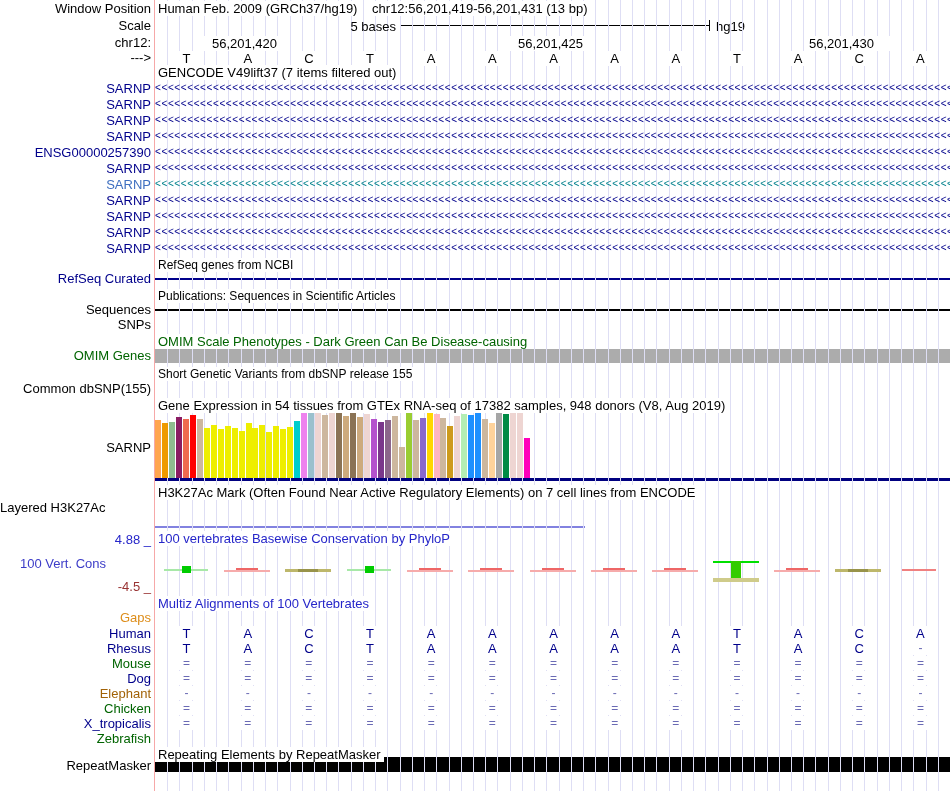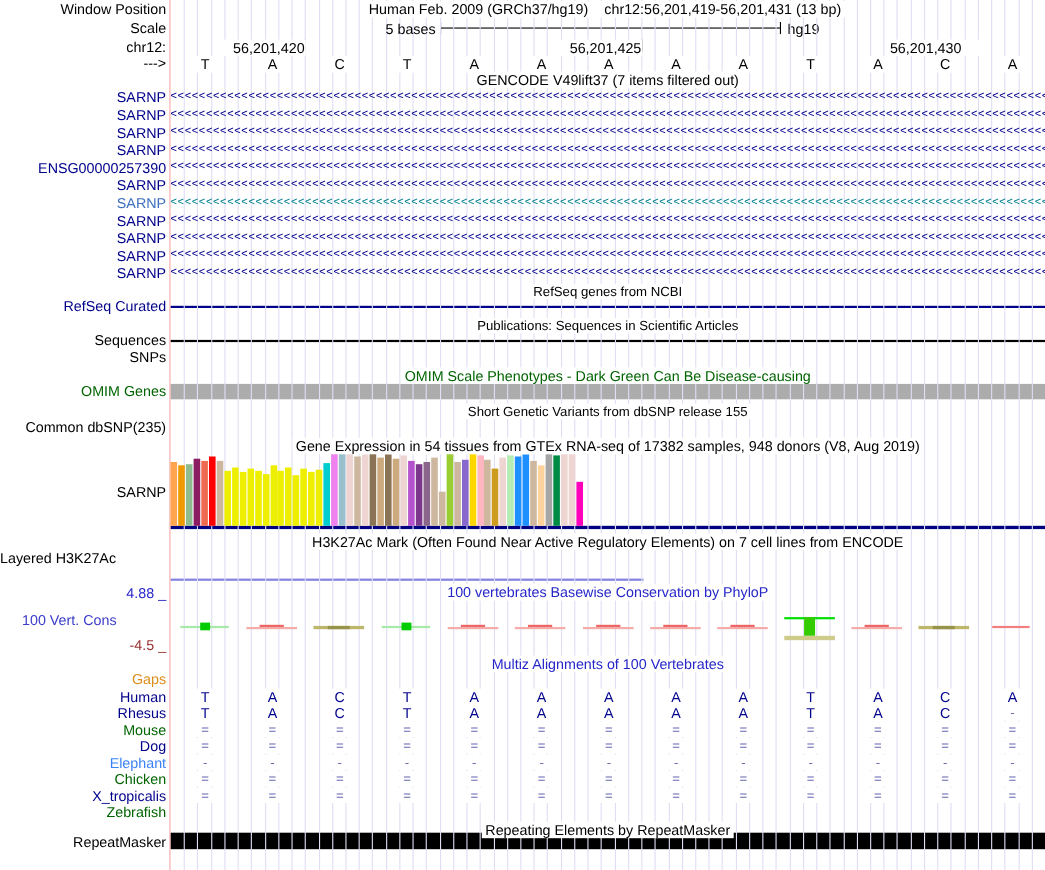--- a/index.html
+++ b/index.html
@@ -1,20 +1,20 @@
 <!DOCTYPE html>
 <html><head>
 <meta charset="utf-8">
 <style>
   html,body{margin:0;padding:0;background:#fff;}
   #root{position:relative;width:950px;height:791px;background:#fff;overflow:hidden;
         font-family:"Liberation Sans",sans-serif;font-size:13px;color:#000;}
   .abs{position:absolute;}
   .lbl{position:absolute;left:0;width:151px;text-align:right;height:14px;line-height:14px;white-space:nowrap;}
-  .ctitle{position:absolute;left:155px;width:795px;text-align:center;height:14px;line-height:14px;}
+  .ctitle{position:absolute;left:155px;width:795px;height:14px;line-height:14px;}
   .ctitle span{background:#fff;padding:0 3px;}
   .sm{font-size:12px;}
   .wbg{background:#fff;padding:0 1px;}
 </style>
 </head>
 <body>
 
 <div id="root">
 
   <div class="lbl" style="top: 2px; z-index: 3;">Window Position</div>
@@ -50,21 +50,21 @@
   <div class="lbl" style="top: 303px; z-index: 3;">Sequences</div>
   <div class="abs" style="top:309px;left:155px;width:795px;height:2px;background:#000"></div>
 
   <div class="lbl" style="top: 318px; z-index: 3;">SNPs</div>
 
   <div class="ctitle" style="top: 335px; color: rgb(0, 100, 0); z-index: 3;"><span>OMIM Scale Phenotypes - Dark Green Can Be Disease-causing</span></div>
   <div class="lbl" style="top: 349px; color: rgb(0, 100, 0); z-index: 3;">OMIM Genes</div>
   <div class="abs" style="top:349px;left:155px;width:795px;height:14px;background:#ACACAC"></div>
 
   <div class="ctitle sm" style="top: 367px; z-index: 3;"><span>Short Genetic Variants from dbSNP release 155</span></div>
-  <div class="lbl" style="top: 382px; z-index: 3;">Common dbSNP(235)</div>
+  <div class="lbl" style="top: 382px; z-index: 3;">Common dbSNP(155)</div>
 
   <div class="ctitle" style="top: 399px; z-index: 3;"><span>Gene Expression in 54 tissues from GTEx RNA-seq of 17382 samples, 948 donors (V8, Aug 2019)</span></div>
   <div class="lbl" style="top: 441px; z-index: 3;">SARNP</div>
   <div class="abs" style="top:478px;left:155px;width:795px;height:3px;background:#000080"></div>
 
   <div class="ctitle" style="top: 486px; z-index: 3;"><span>H3K27Ac Mark (Often Found Near Active Regulatory Elements) on 7 cell lines from ENCODE</span></div>
   <div class="abs" style="top:500px;left:0;width:122px;">Layered H3K27Ac</div>
   <div class="abs" style="top:526px;left:155px;width:430px;height:2px;background:#8282E0"></div>
 
   <div class="abs" style="top:532px;left:0;width:151px;text-align:right;color:#2626C9">4.88 _</div>
@@ -308,21 +308,21 @@
     <div class="abs wbg" style="left: 361.038px; top: 671px; width: 16px; text-align: center; color: rgb(106, 106, 180); font-size: 12px; z-index: 3;">=</div>
     <div class="abs wbg" style="left: 422.192px; top: 671px; width: 16px; text-align: center; color: rgb(106, 106, 180); font-size: 12px; z-index: 3;">=</div>
     <div class="abs wbg" style="left: 483.346px; top: 671px; width: 16px; text-align: center; color: rgb(106, 106, 180); font-size: 12px; z-index: 3;">=</div>
     <div class="abs wbg" style="left: 544.5px; top: 671px; width: 16px; text-align: center; color: rgb(106, 106, 180); font-size: 12px; z-index: 3;">=</div>
     <div class="abs wbg" style="left: 605.654px; top: 671px; width: 16px; text-align: center; color: rgb(106, 106, 180); font-size: 12px; z-index: 3;">=</div>
     <div class="abs wbg" style="left: 666.808px; top: 671px; width: 16px; text-align: center; color: rgb(106, 106, 180); font-size: 12px; z-index: 3;">=</div>
     <div class="abs wbg" style="left: 727.962px; top: 671px; width: 16px; text-align: center; color: rgb(106, 106, 180); font-size: 12px; z-index: 3;">=</div>
     <div class="abs wbg" style="left: 789.115px; top: 671px; width: 16px; text-align: center; color: rgb(106, 106, 180); font-size: 12px; z-index: 3;">=</div>
     <div class="abs wbg" style="left: 850.269px; top: 671px; width: 16px; text-align: center; color: rgb(106, 106, 180); font-size: 12px; z-index: 3;">=</div>
     <div class="abs wbg" style="left: 911.423px; top: 671px; width: 16px; text-align: center; color: rgb(106, 106, 180); font-size: 12px; z-index: 3;">=</div>
-    <div class="abs" style="left: 0px; top: 686px; width: 151px; text-align: right; color: #3b82f6; z-index: 3;">Elephant</div>
+    <div class="abs" style="left: 0px; top: 686px; width: 151px; text-align: right; color: #a16207; z-index: 3;">Elephant</div>
     <div class="abs wbg" style="left: 177.577px; top: 686px; width: 16px; text-align: center; color: rgb(106, 106, 180); font-size: 12px; z-index: 3;">-</div>
     <div class="abs wbg" style="left: 238.731px; top: 686px; width: 16px; text-align: center; color: rgb(106, 106, 180); font-size: 12px; z-index: 3;">-</div>
     <div class="abs wbg" style="left: 299.885px; top: 686px; width: 16px; text-align: center; color: rgb(106, 106, 180); font-size: 12px; z-index: 3;">-</div>
     <div class="abs wbg" style="left: 361.038px; top: 686px; width: 16px; text-align: center; color: rgb(106, 106, 180); font-size: 12px; z-index: 3;">-</div>
     <div class="abs wbg" style="left: 422.192px; top: 686px; width: 16px; text-align: center; color: rgb(106, 106, 180); font-size: 12px; z-index: 3;">-</div>
     <div class="abs wbg" style="left: 483.346px; top: 686px; width: 16px; text-align: center; color: rgb(106, 106, 180); font-size: 12px; z-index: 3;">-</div>
     <div class="abs wbg" style="left: 544.5px; top: 686px; width: 16px; text-align: center; color: rgb(106, 106, 180); font-size: 12px; z-index: 3;">-</div>
     <div class="abs wbg" style="left: 605.654px; top: 686px; width: 16px; text-align: center; color: rgb(106, 106, 180); font-size: 12px; z-index: 3;">-</div>
     <div class="abs wbg" style="left: 666.808px; top: 686px; width: 16px; text-align: center; color: rgb(106, 106, 180); font-size: 12px; z-index: 3;">-</div>
     <div class="abs wbg" style="left: 727.962px; top: 686px; width: 16px; text-align: center; color: rgb(106, 106, 180); font-size: 12px; z-index: 3;">-</div>

